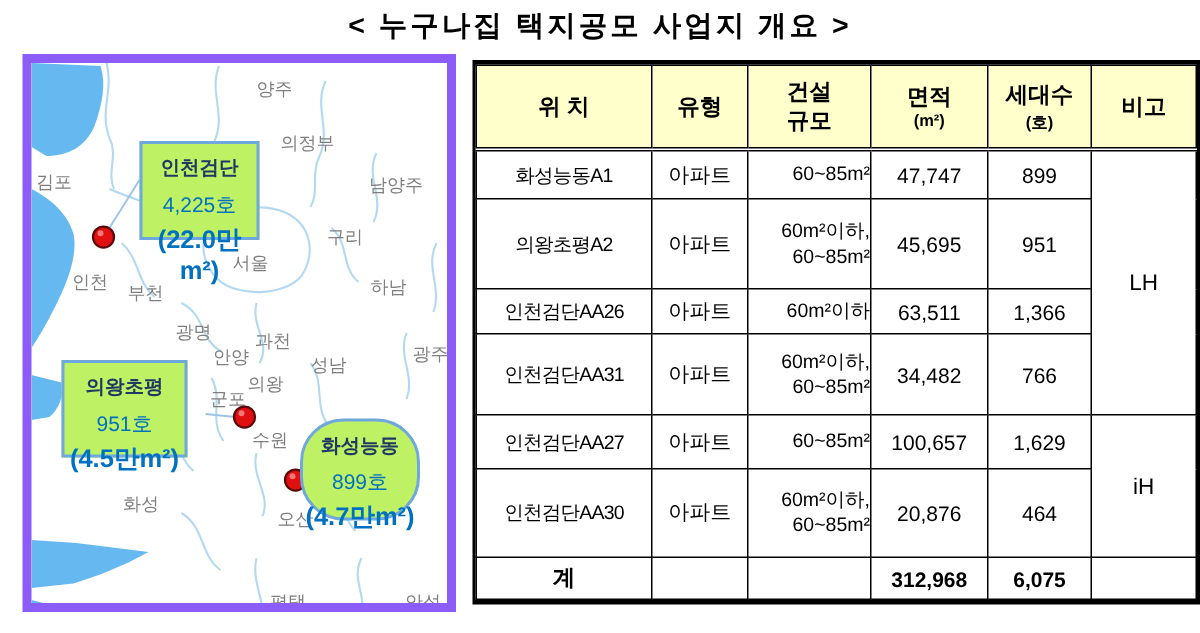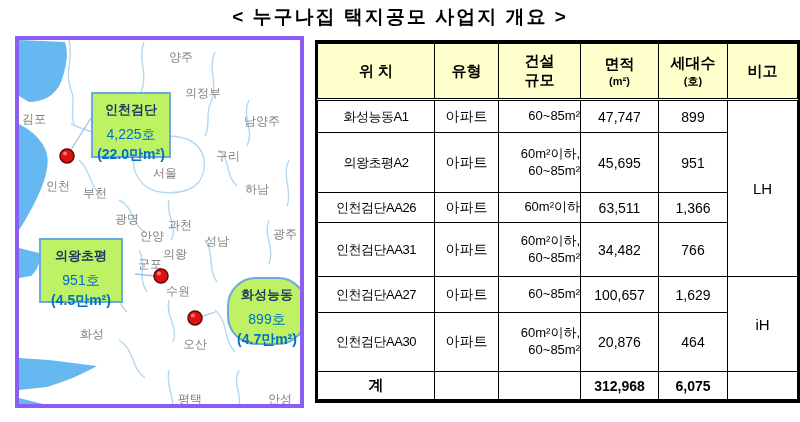--- a/index.html
+++ b/index.html
@@ -23,35 +23,35 @@
     font-size: 19px;
     font-weight: bold;
     letter-spacing: 2px;
     color: #000;
   }
   
   .map-frame {
     position: absolute;
     left: 15px; top: 36px;
     width: 289px; height: 372px;
-    border: 4px solid #8b5cf6;
+    border: 6px solid #8b5cf6;
     background: #ffffff;
     overflow: hidden;
   }
   .map-frame svg { position: absolute; left: 0; top: 0; }
   .callout {
     position: absolute;
     background: #bef264;
     border: 2px solid #6FA8DC;
     text-align: center;
     padding-top: 7px;
   }
   .callout .c-title { font-size: 13px; font-weight: bold; color: #1F3864; }
   .callout .c-units { font-size: 14px; font-weight: normal; color: #0070C0; margin-top: 7px; }
-  .callout .c-area  { font-size: 14px; font-weight: bold; color: #0070C0; margin-top: 2px; }
+  .callout .c-area  { font-size: 17px; font-weight: bold; color: #0070C0; margin-top: 2px; }
   
   .tbl-wrap {
     position: absolute;
     left: 315px; top: 40px;
     border: 2px solid #000;
     border-top-width: 3px;
     border-bottom-width: 3px;
   }
   table {
     border-collapse: collapse;
@@ -164,21 +164,21 @@
     <div class="callout" style="left:72px; top:52px; width:80px; height:66px;">
       <div class="c-title">인천검단</div>
       <div class="c-units">4,225호</div>
       <div class="c-area">(22.0만m²)</div>
     </div>
     <div class="callout" style="left:20px; top:198px; width:84px; height:65px;">
       <div class="c-title">의왕초평</div>
       <div class="c-units">951호</div>
       <div class="c-area">(4.5만m²)</div>
     </div>
-    <div class="callout" style="left:208px; top:237px; width:80px; height:68px;border-radius:29px;">
+    <div class="callout" style="left:179px; top:237px; width:80px; height:68px;border-radius:29px;">
       <div class="c-title">화성능동</div>
       <div class="c-units">899호</div>
       <div class="c-area">(4.7만m²)</div>
     </div>
   </div>
 
   <div class="tbl-wrap">
     <table>
       <colgroup>
         <col style="width:117px">

